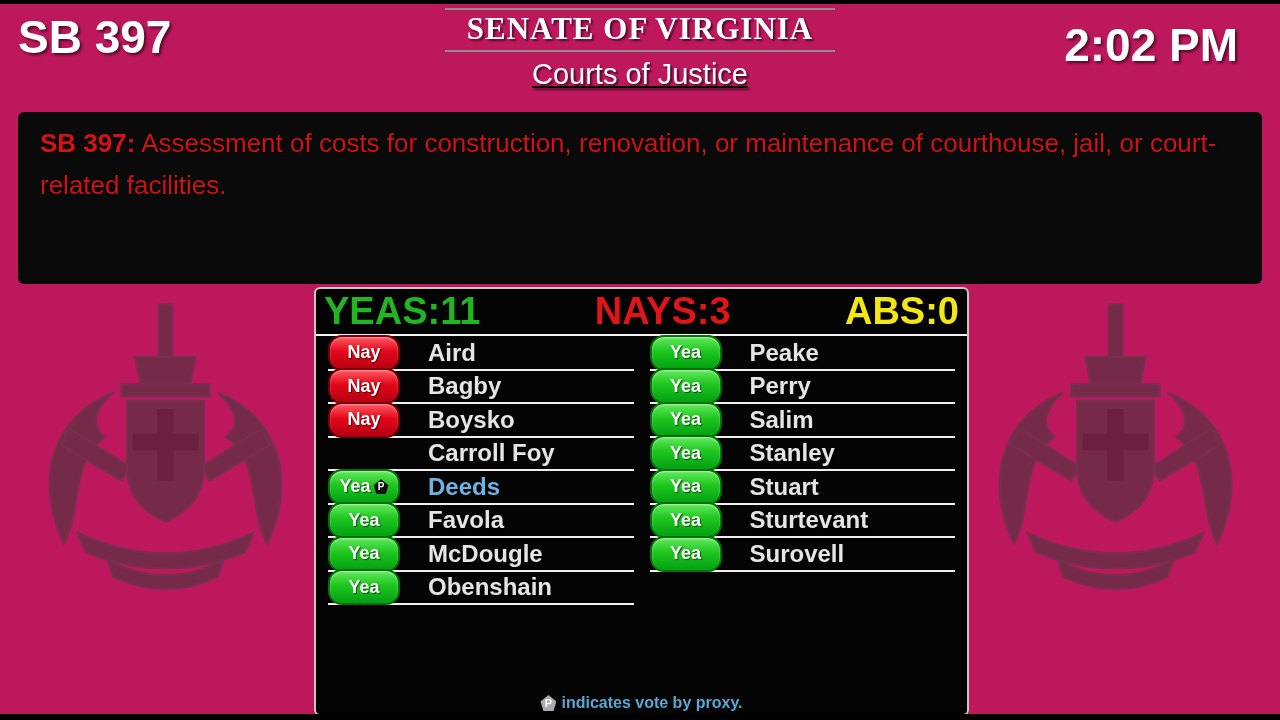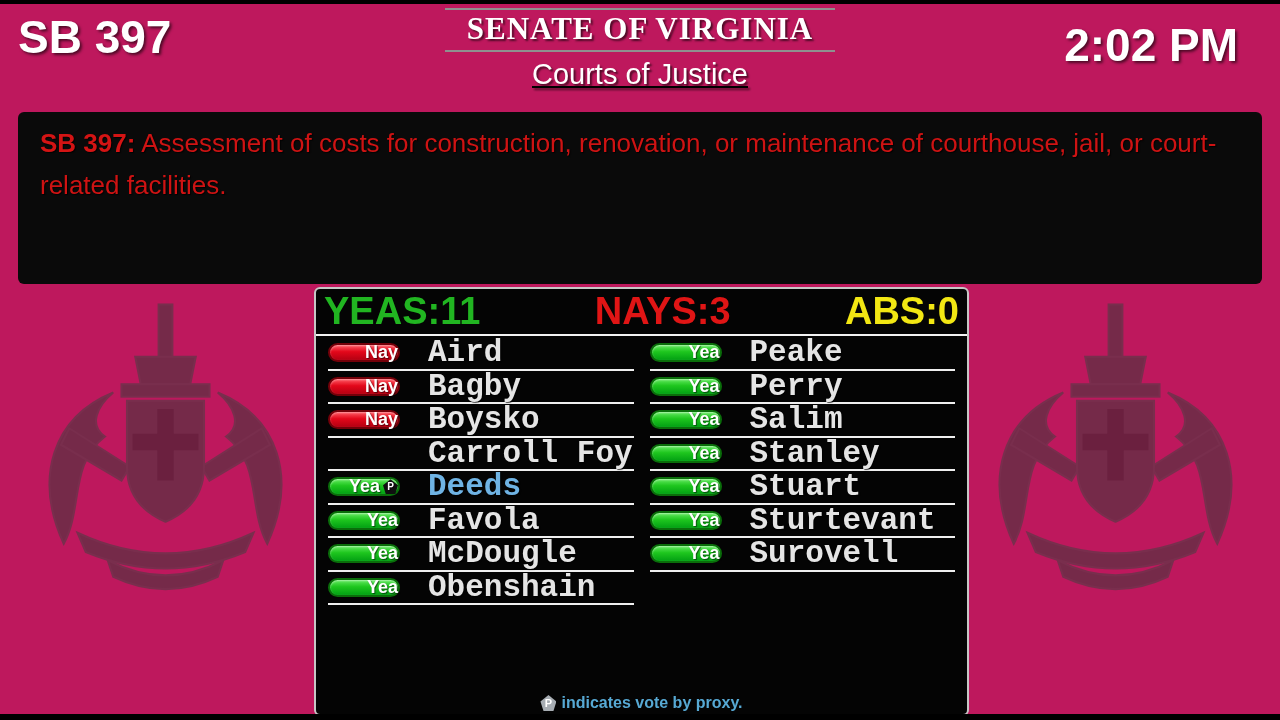--- a/index.html
+++ b/index.html
@@ -71,22 +71,22 @@
   #tally-nays{color:#e01515;}
   #tally-abs{color:#f2e713;}
 
   #columns{display:flex;gap:16px;padding:1px 12px 0 12px;}
   .col{flex:1;min-width:0;}
   .vote-row{
     height:31.5px;display:flex;align-items:center;
     border-bottom:2px solid #efefef;
   }
   .badge{
-    width:72px;height:19px;flex:0 0 72px;margin-right:28px;
-    border-radius:14px;display:flex;align-items:center;justify-content:flex-end;
+    width:72px;height:36px;flex:0 0 72px;margin-right:28px;
+    border-radius:14px;display:flex;align-items:center;justify-content:center;
     gap:3px;font-size:18px;font-weight:bold;color:#fff;
     text-shadow:1px 1px 1px rgba(0,0,0,.55);
     box-sizing:border-box;
   }
   .badge.yea{
     background:linear-gradient(180deg,#62ea5e 0%,#1ec61e 45%,#02a013 100%);
     border:2px solid #0a6e0a;
     box-shadow:inset 0 1px 2px rgba(255,255,255,.5);
   }
   .badge.nay{
@@ -95,24 +95,23 @@
     box-shadow:inset 0 1px 2px rgba(255,255,255,.4);
   }
   .badge.none{visibility:hidden;}
   .pent{
     display:inline-flex;align-items:center;justify-content:center;
     width:15px;height:15px;
     clip-path:polygon(50% 0%,100% 40%,81% 100%,19% 100%,0% 40%);
     background:#101010;color:#fff;font-size:10px;font-weight:bold;
   }
   .senator{
-    font-size:31px;font-weight:bold;color:#e5e5e5;
+    font-size:24px;font-weight:bold;color:#e5e5e5;
     text-shadow:1px 1px 1px rgba(0,0,0,.7);
     white-space:nowrap;
-    font-family:Liberation Mono, monospace;
   }
   .senator.proxy{color:#6fb3e4;}
 
   #proxy-note{
     position:absolute;left:0;bottom:2px;width:100%;
     display:flex;align-items:center;justify-content:center;gap:5px;
   }
   #proxy-note .pent{background:#a7adb3;width:16px;height:16px;font-size:11px;color:#fff;}
   #proxy-note-text{font-size:16px;font-weight:bold;color:#57a9d4;}
 </style>

